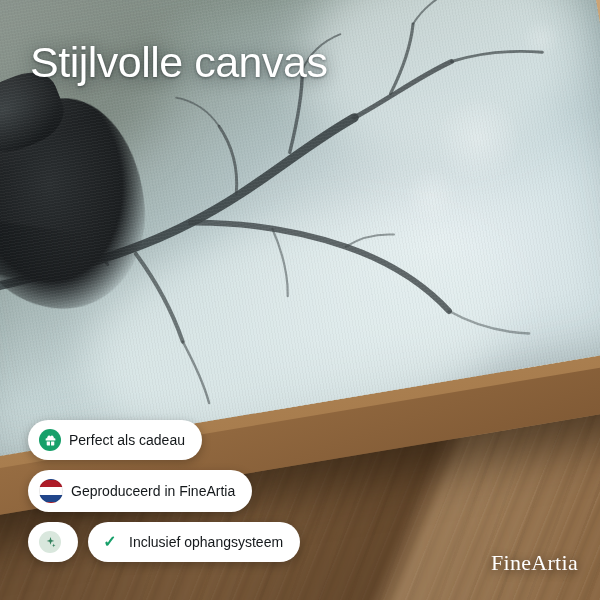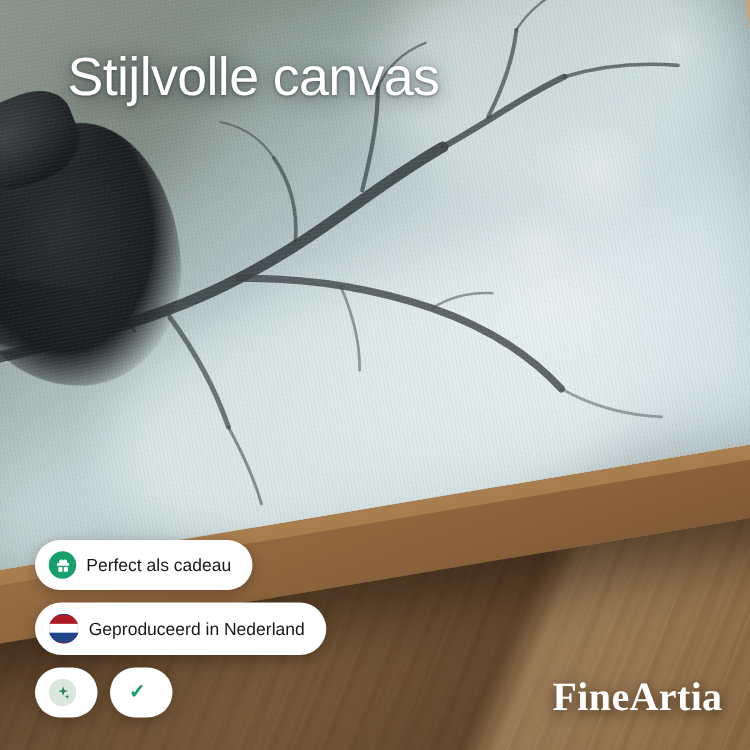--- a/index.html
+++ b/index.html
@@ -186,29 +186,28 @@
     position: absolute;
     left: 30px;
     top: 36px;
     width: 540px;
     color: #ffffff;
     font-size: 43px;
     line-height: 1.22;
     font-weight: 400;
     letter-spacing: -0.5px;
     text-shadow: 0 2px 16px rgba(20,28,30,.55), 0 1px 3px rgba(20,28,30,.5);
-    margin-left: 24px;
   }
   .headline .l2 { display: block; }
 
   
   .pills {
     position: absolute;
     left: 28px;
-    bottom: 26px;
+    bottom: 38px;
     width: 544px;
     display: flex;
     flex-wrap: wrap;
     gap: 10px;
     align-items: flex-end;
   }
   .pill-row { display: flex; gap: 10px; width: 100%; }
   .pill {
     display: inline-flex;
     align-items: center;
@@ -237,24 +236,23 @@
   .ico-spark { background: #d9e7dd; }
   .check { color: #17a06a; font-size: 16px; font-weight: bold; line-height: 1; }
 
   
   .brand {
     position: absolute;
     right: 22px;
     bottom: 24px;
     color: #ffffff;
     font-family: "Liberation Serif", serif;
-    font-size: 32px;
+    font-size: 22px;
     letter-spacing: .3px;
     text-shadow: 0 2px 10px rgba(20,12,4,.6);
-    font-weight: bold;
   }
 </style>
 </head>
 <body>
 
 <div class="ad">
 
   <div class="bg"></div>
   <div class="grain"></div>
   <div class="grain2"></div>
@@ -316,36 +314,37 @@
             <path d="M20 8h-2.2a3 3 0 0 0-.5-3.6A3 3 0 0 0 12 4.6a3 3 0 0 0-5.3-.2A3 3 0 0 0 6.2 8H4a1 1 0 0 0-1 1v3h9V9h0v3h9V9a1 1 0 0 0-1-1zM5 14v6a1 1 0 0 0 1 1h5v-7H5zm8 7h5a1 1 0 0 0 1-1v-6h-6v7z"></path>
           </svg>
         </span>
         <span>Perfect als cadeau</span>
       </div>
     </div>
 
     <div class="pill-row">
       <div class="pill">
         <span class="ico ico-flag"></span>
-        <span>Geproduceerd in Nederland</span>
+        <span>Geproduceerd in FineArtia</span>
       </div>
     </div>
 
     <div class="pill-row">
       <div class="pill">
         <span class="ico ico-spark">
           <svg width="13" height="13" viewBox="0 0 24 24" fill="#2f7f5b" aria-hidden="true">
             <path d="M12 2l1.8 5.2L19 9l-5.2 1.8L12 16l-1.8-5.2L5 9l5.2-1.8L12 2zm6 12l.9 2.4 2.4.9-2.4.9-.9 2.4-.9-2.4-2.4-.9 2.4-.9.9-2.4z"></path>
           </svg>
         </span>
       </div>
       <div class="pill">
         <span class="ico">
           <span class="check">✓</span>
         </span>
+        <span>Inclusief ophangsysteem</span>
       </div>
     </div>
   </div>
 
   <div class="brand">
     <span>FineArtia</span>
   </div>
 
 </div>
 

